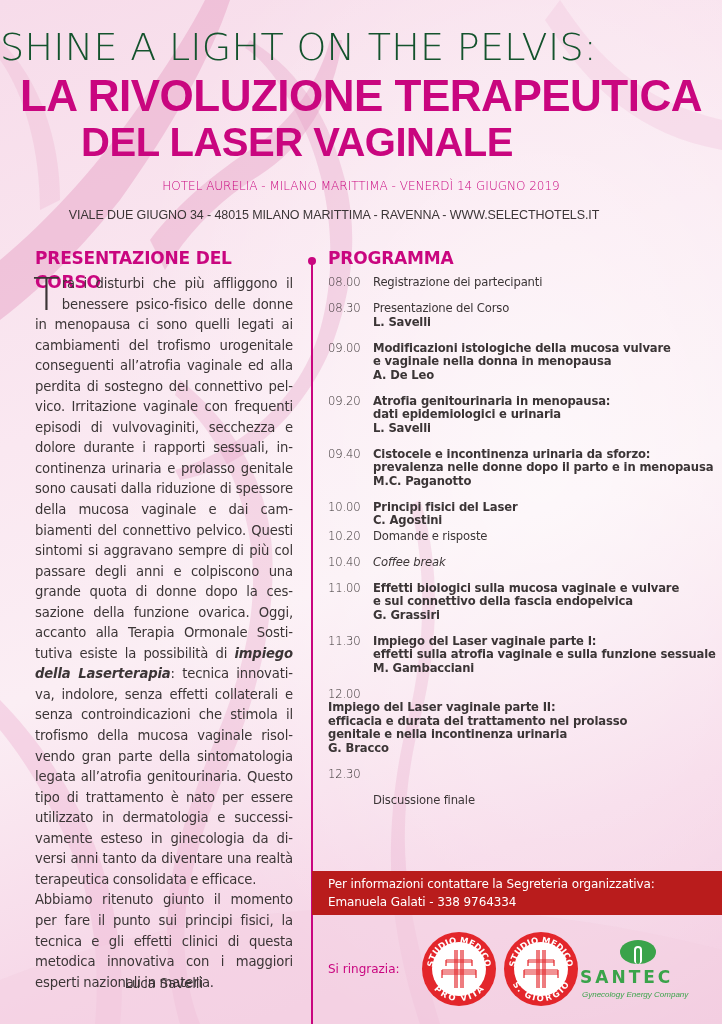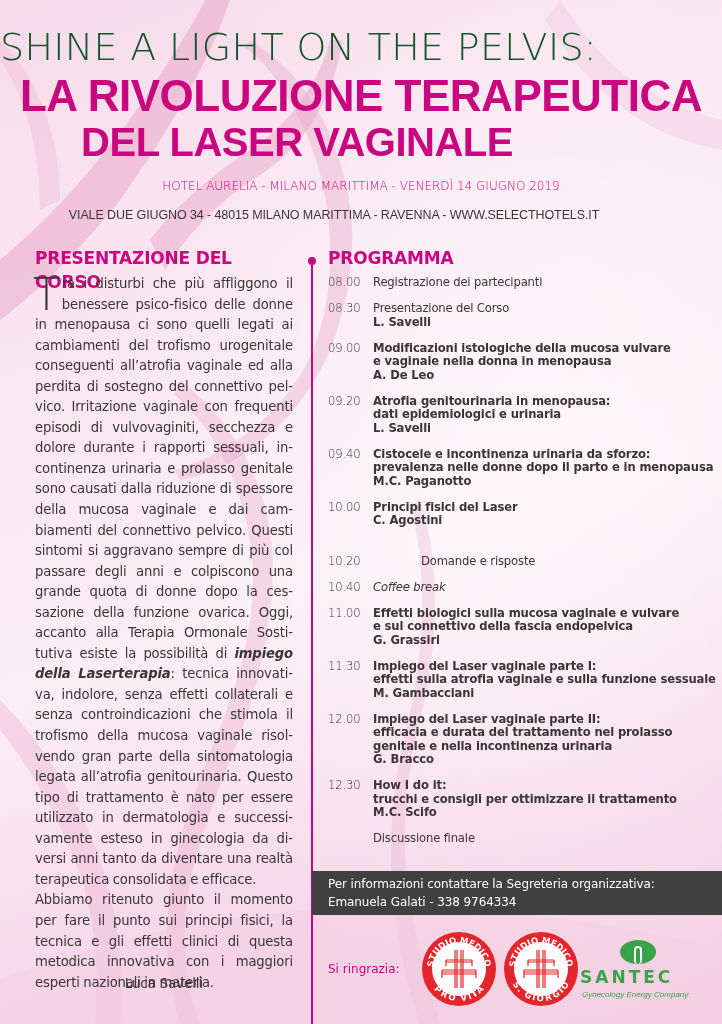--- a/index.html
+++ b/index.html
@@ -35,21 +35,21 @@
   .prog-heading { left: 328px; top: 246px; font-size: 17px; font-weight: bold; color: #c9067f; font-family: "DejaVu Sans", sans-serif; line-height: 24px; letter-spacing: -0.2px; }
   .prog { left: 328px; top: 276px; width: 390px; }
   .prog-item { display: flex; font-size: 11.6px; line-height: 13.5px; color: #3b3536; font-family: "DejaVu Sans", sans-serif; letter-spacing: -0.15px; }
   .prog-time { width: 45px; flex: none; font-weight: 300; }
   .prog-text { flex: 1; }
   .prog-text .line { display: block; }
   .b { font-weight: bold; }
   .i { font-style: italic; }
 
   
-  .infobox { left: 312px; top: 871px; width: 410px; height: 44px; background: #404040; color: #ffffff; }
+  .infobox { left: 312px; top: 871px; width: 410px; height: 44px; background: #b91c1c; color: #ffffff; }
   .infobox-line { position: absolute; left: 16px; font-size: 12px; line-height: 16px; font-family: "DejaVu Sans", sans-serif; color: #fff; letter-spacing: -0.1px; }
 
   
   .thanks { left: 328px; top: 962px; font-size: 12px; color: #c9067f; font-family: "DejaVu Sans", sans-serif; }
   .logo { position: absolute; z-index: 1; }
   .santec-word { position: absolute; font-family: "DejaVu Sans", sans-serif; font-weight: bold; color: #3aa34a; font-size: 17px; letter-spacing: 3px; }
   .santec-sub { position: absolute; font-family: "Liberation Sans", sans-serif; font-style: italic; color: #3aa34a; font-size: 8px; white-space: nowrap; }
 </style>
 </head>
 <body>
@@ -128,21 +128,21 @@
         <span class="line b">M.C. Paganotto</span>
       </div>
     </div>
     <div class="prog-item" style="margin-top: 12.5px;">
       <div class="prog-time">10.00</div>
       <div class="prog-text">
         <span class="line b">Principi fisici del Laser</span>
         <span class="line b">C. Agostini</span>
       </div>
     </div>
-    <div class="prog-item" style="margin-top: 27px; gap: 48px;">
+    <div class="prog-item" style="margin-top: 2px;">
       <div class="prog-time">10.20</div>
       <div class="prog-text">
         <span class="line">Domande e risposte</span>
       </div>
     </div>
     <div class="prog-item" style="margin-top: 12.5px;">
       <div class="prog-time">10.40</div>
       <div class="prog-text">
         <span class="line i">Coffee break</span>
       </div>
@@ -156,36 +156,31 @@
       </div>
     </div>
     <div class="prog-item" style="margin-top: 12.5px;">
       <div class="prog-time">11.30</div>
       <div class="prog-text">
         <span class="line b">Impiego del Laser vaginale parte I:</span>
         <span class="line b">effetti sulla atrofia vaginale e sulla funzione sessuale</span>
         <span class="line b">M. Gambacciani</span>
       </div>
     </div>
-    <div class="prog-item" style="margin-top: 12.5px;">
+    <div class="prog-item" style="margin-top: 12.5px; flex-direction: column;">
       <div class="prog-time">12.00</div>
       <div class="prog-text">
         <span class="line b">Impiego del Laser vaginale parte II:</span>
         <span class="line b">efficacia e durata del trattamento nel prolasso</span>
         <span class="line b">genitale e nella incontinenza urinaria</span>
         <span class="line b">G. Bracco</span>
       </div>
     </div>
     <div class="prog-item" style="margin-top: 12.5px;">
       <div class="prog-time">12.30</div>
-      <div class="prog-text">
-        <span class="line b">How I do it:</span>
-        <span class="line b">trucchi e consigli per ottimizzare il trattamento</span>
-        <span class="line b">M.C. Scifo</span>
-      </div>
     </div>
     <div class="prog-item" style="margin-top: 12.5px;">
       <div class="prog-time"></div>
       <div class="prog-text">
         <span class="line">Discussione finale</span>
       </div>
     </div>
   </div>
 
 <div class="layer infobox">

